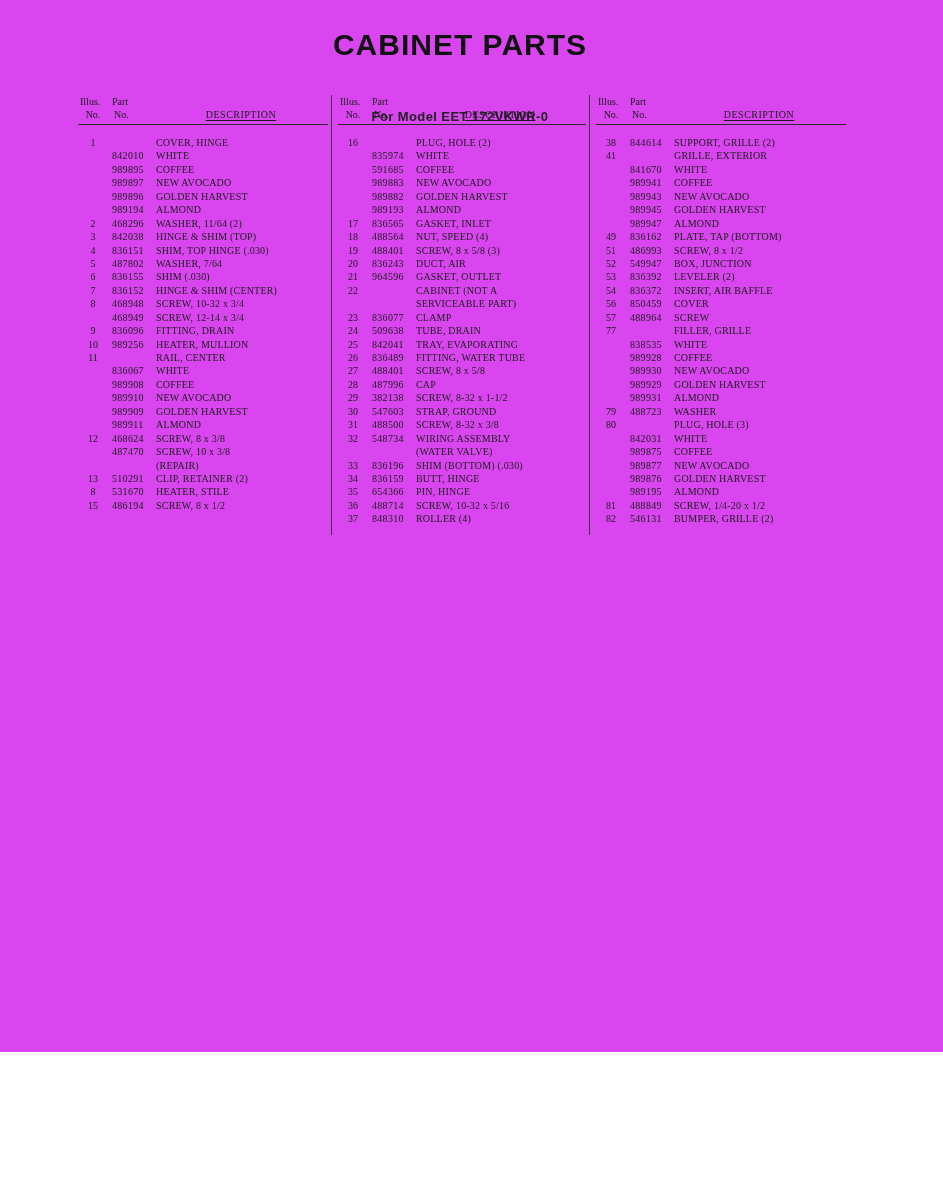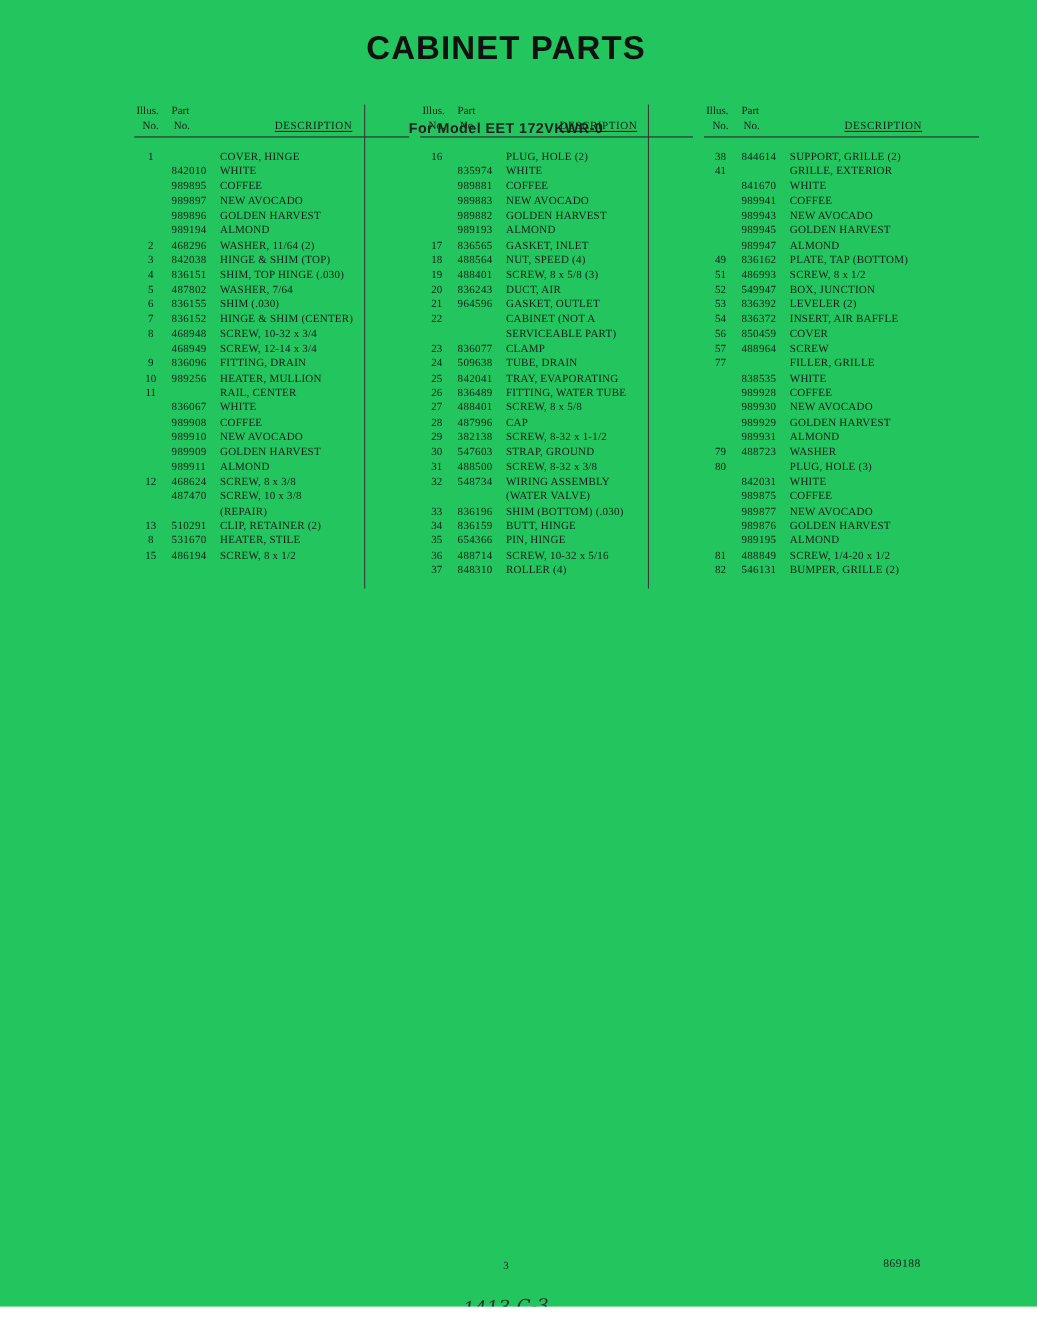--- a/index.html
+++ b/index.html
@@ -2,22 +2,22 @@
 <html><head>
 <meta charset="utf-8">
 <style>
   * { margin: 0; padding: 0; box-sizing: border-box; }
   html, body { background: #ffffff; }
   body { font-family: "Liberation Serif", serif; }
 
   .page {
     position: relative;
     width: 943px;
-    height: 1188px;
-    background: #22c55e;
+    height: 1052px;
+    background: #d946ef;
     color: #1a1a1a;
     overflow: hidden;
   }
 
   .title {
     position: absolute;
     top: 28px; left: 0; width: 920px;
     text-align: center;
     font-family: "Liberation Sans", sans-serif;
     font-weight: bold;
@@ -35,21 +35,20 @@
     letter-spacing: 0.4px;
     color: #222;
     margin-top: 46px;
   }
 
   .col {
     position: absolute;
     top: 95px;
     font-size: 10px;
     color: #1b1b1b;
-    margin-left: 44px;
   }
   .col1 { left: 78px;  width: 250px; }
   .col2 { left: 338px; width: 248px; }
   .col3 { left: 596px; width: 250px; }
 
   .col-header { border-bottom: 1.6px solid #2a2a2a; padding-bottom: 3px; }
   .hdr-row {
     display: grid;
     grid-template-columns: 30px 46px 1fr;
     height: 13px;
@@ -311,21 +310,21 @@
           <span class="c-part"></span>
           <span class="c-desc">PLUG, HOLE (2)</span>
         </div>
         <div class="row">
           <span class="c-illus"></span>
           <span class="c-part">835974</span>
           <span class="c-desc">WHITE</span>
         </div>
         <div class="row">
           <span class="c-illus"></span>
-          <span class="c-part">989881</span>
+          <span class="c-part">591685</span>
           <span class="c-desc">COFFEE</span>
         </div>
         <div class="row">
           <span class="c-illus"></span>
           <span class="c-part">989883</span>
           <span class="c-desc">NEW AVOCADO</span>
         </div>
         <div class="row">
           <span class="c-illus"></span>
           <span class="c-part">989882</span>

